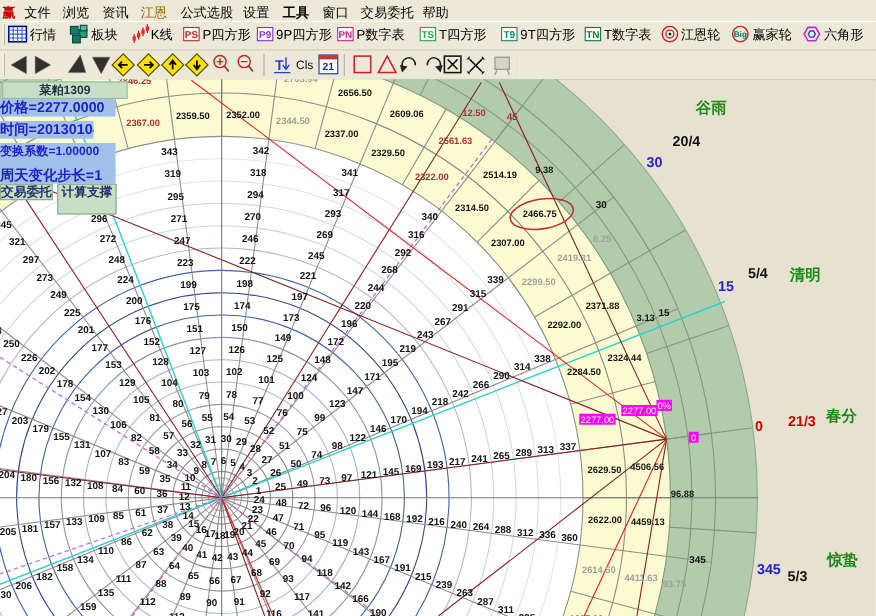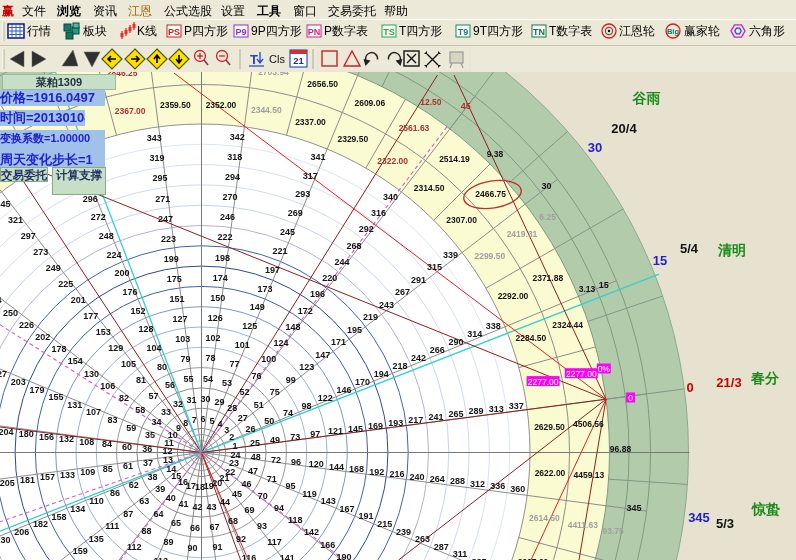--- a/index.html
+++ b/index.html
@@ -2,21 +2,21 @@
 <html><head><meta charset="utf-8"><style>
 *{margin:0;padding:0;box-sizing:border-box}
 body{width:796px;height:560px;overflow:hidden;font-family:'Liberation Sans',sans-serif;background:#ece9d8;position:relative}
 .mbar{position:absolute;left:0;top:0;width:796px;height:19px;background:#ece9d8;font-size:12px}
 .tb{position:absolute;left:0;width:796px;height:27px;background:#ece9d8}
 </style></head>
 <body>
 <div class="mbar">
     <span style="position:absolute;left:2px;top:3px;color:#cc0000;font-weight:bold;">赢</span>
     <span style="position:absolute;left:22px;top:3px;color:#000;font-weight:normal;">文件</span>
-    <span style="position:absolute;left:57px;top:3px;color:#000;font-weight:bold;">浏览</span>
+    <span style="position:absolute;left:57px;top:3px;color:#000;font-weight:normal;">浏览</span>
     <span style="position:absolute;left:93px;top:3px;color:#000;font-weight:normal;">资讯</span>
     <span style="position:absolute;left:128px;top:3px;color:#a16207;font-weight:normal;">江恩</span>
     <span style="position:absolute;left:164px;top:3px;color:#000;font-weight:normal;">公式选股</span>
     <span style="position:absolute;left:221px;top:3px;color:#000;font-weight:normal;">设置</span>
     <span style="position:absolute;left:257px;top:3px;color:#000;font-weight:bold;">工具</span>
     <span style="position:absolute;left:293px;top:3px;color:#000;font-weight:normal;">窗口</span>
     <span style="position:absolute;left:328px;top:3px;color:#000;font-weight:normal;">交易委托</span>
     <span style="position:absolute;left:384px;top:3px;color:#000;font-weight:normal;">帮助</span>
   </div>
 <div class="tb" style="top:19px;border-top:1px solid #ffffff;border-bottom:1px solid #c8c4b0"></div>
@@ -593,18 +593,18 @@
     <text x="765.0" y="382.5" font-size="14" fill="#1a8a1a" text-anchor="middle" font-weight="bold">春分</text>
     <text x="729.0" y="387.0" font-size="13" fill="#cc0000" text-anchor="middle" font-weight="bold">21/3</text>
     <text x="690.0" y="392.0" font-size="13" fill="#cc0000" text-anchor="middle" font-weight="bold">0</text>
     <text x="766.0" y="514.0" font-size="14" fill="#1a8a1a" text-anchor="middle" font-weight="bold">惊蛰</text>
     <text x="725.0" y="528.0" font-size="13" fill="#111111" text-anchor="middle" font-weight="bold">5/3</text>
     <text x="699.0" y="521.5" font-size="13" fill="#2222cc" text-anchor="middle" font-weight="bold">345</text>
   </svg>
 
 <div style="position:absolute;left:0;top:74px;width:118px;z-index:5;font-family:'Liberation Sans',sans-serif;">
  <div style="position:absolute;left:2px;top:0;width:114px;height:16px;background:#c6dfc6;border:1px solid #9ab89a;color:#223344;font-size:11px;font-weight:bold;text-align:center;line-height:15px;">菜粕1309</div>
- <div style="position:absolute;left:0;top:16px;width:105px;height:16px;background:#9fc1ea;color:#2222cc;font-size:13px;font-weight:bold;line-height:16px;white-space:nowrap;overflow:hidden;">价格=1916.0497</div>
+ <div style="position:absolute;left:0;top:16px;width:105px;height:16px;background:#9fc1ea;color:#2222cc;font-size:13px;font-weight:bold;line-height:16px;white-space:nowrap;overflow:hidden;">价格=2277.0000</div>
  <div style="position:absolute;left:0;top:36px;width:85px;height:16px;background:#9fc1ea;color:#2222cc;font-size:13px;font-weight:bold;line-height:16px;white-space:nowrap;overflow:hidden;">时间=20130104</div>
  <div style="position:absolute;left:0;top:56px;width:105px;height:31px;background:#9fc1ea;color:#2222cc;font-size:11px;font-weight:bold;line-height:16px;white-space:nowrap;overflow:hidden;">变换系数=1.00000</div>
  <div style="position:absolute;left:0;top:77px;width:105px;height:16px;background:#9fc1ea;color:#2222cc;font-size:13px;font-weight:bold;line-height:17px;white-space:nowrap;overflow:hidden;">周天变化步长=1</div>
  <div style="position:absolute;left:0;top:93px;width:48px;height:15px;white-space:nowrap;background:#c6dfc6;border:1px solid #8aa88a;color:#223366;font-size:11.5px;font-weight:bold;text-align:center;line-height:14px;">交易委托</div>
  <div style="position:absolute;left:52px;top:93px;width:54px;height:28px;white-space:nowrap;background:#c6dfc6;border:1px solid #8aa88a;color:#223366;font-size:11.5px;font-weight:bold;text-align:center;line-height:14px;">计算支撑</div>
 </div>
 </body></html>

